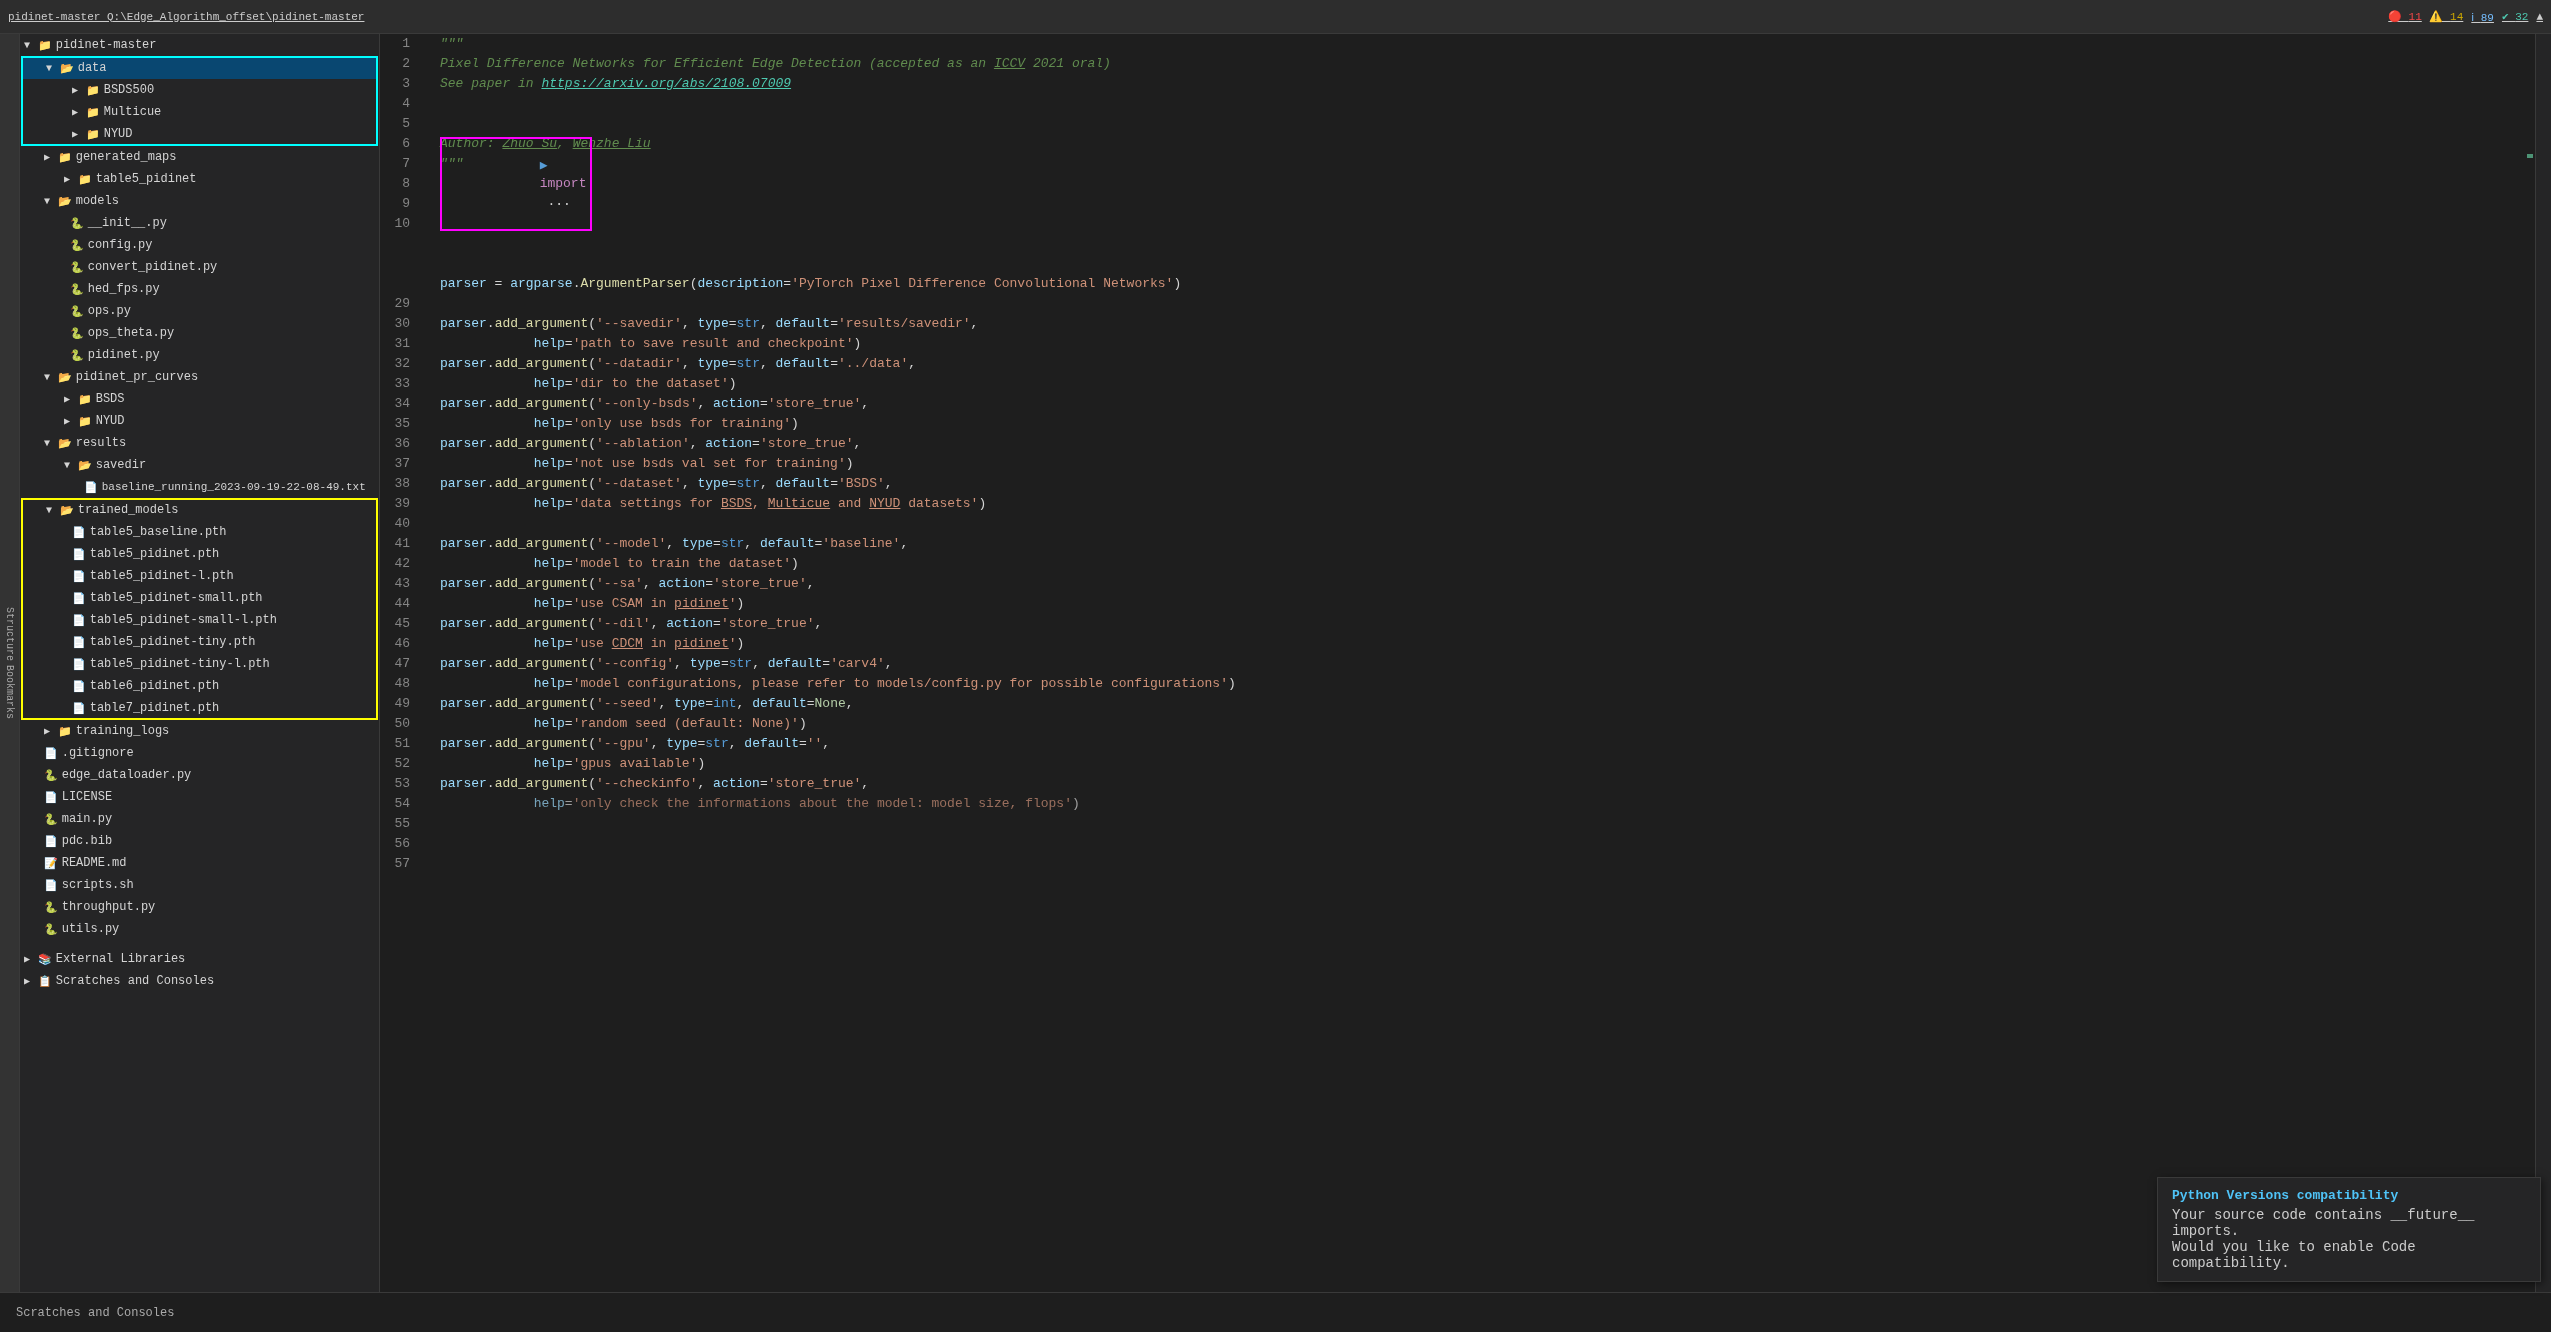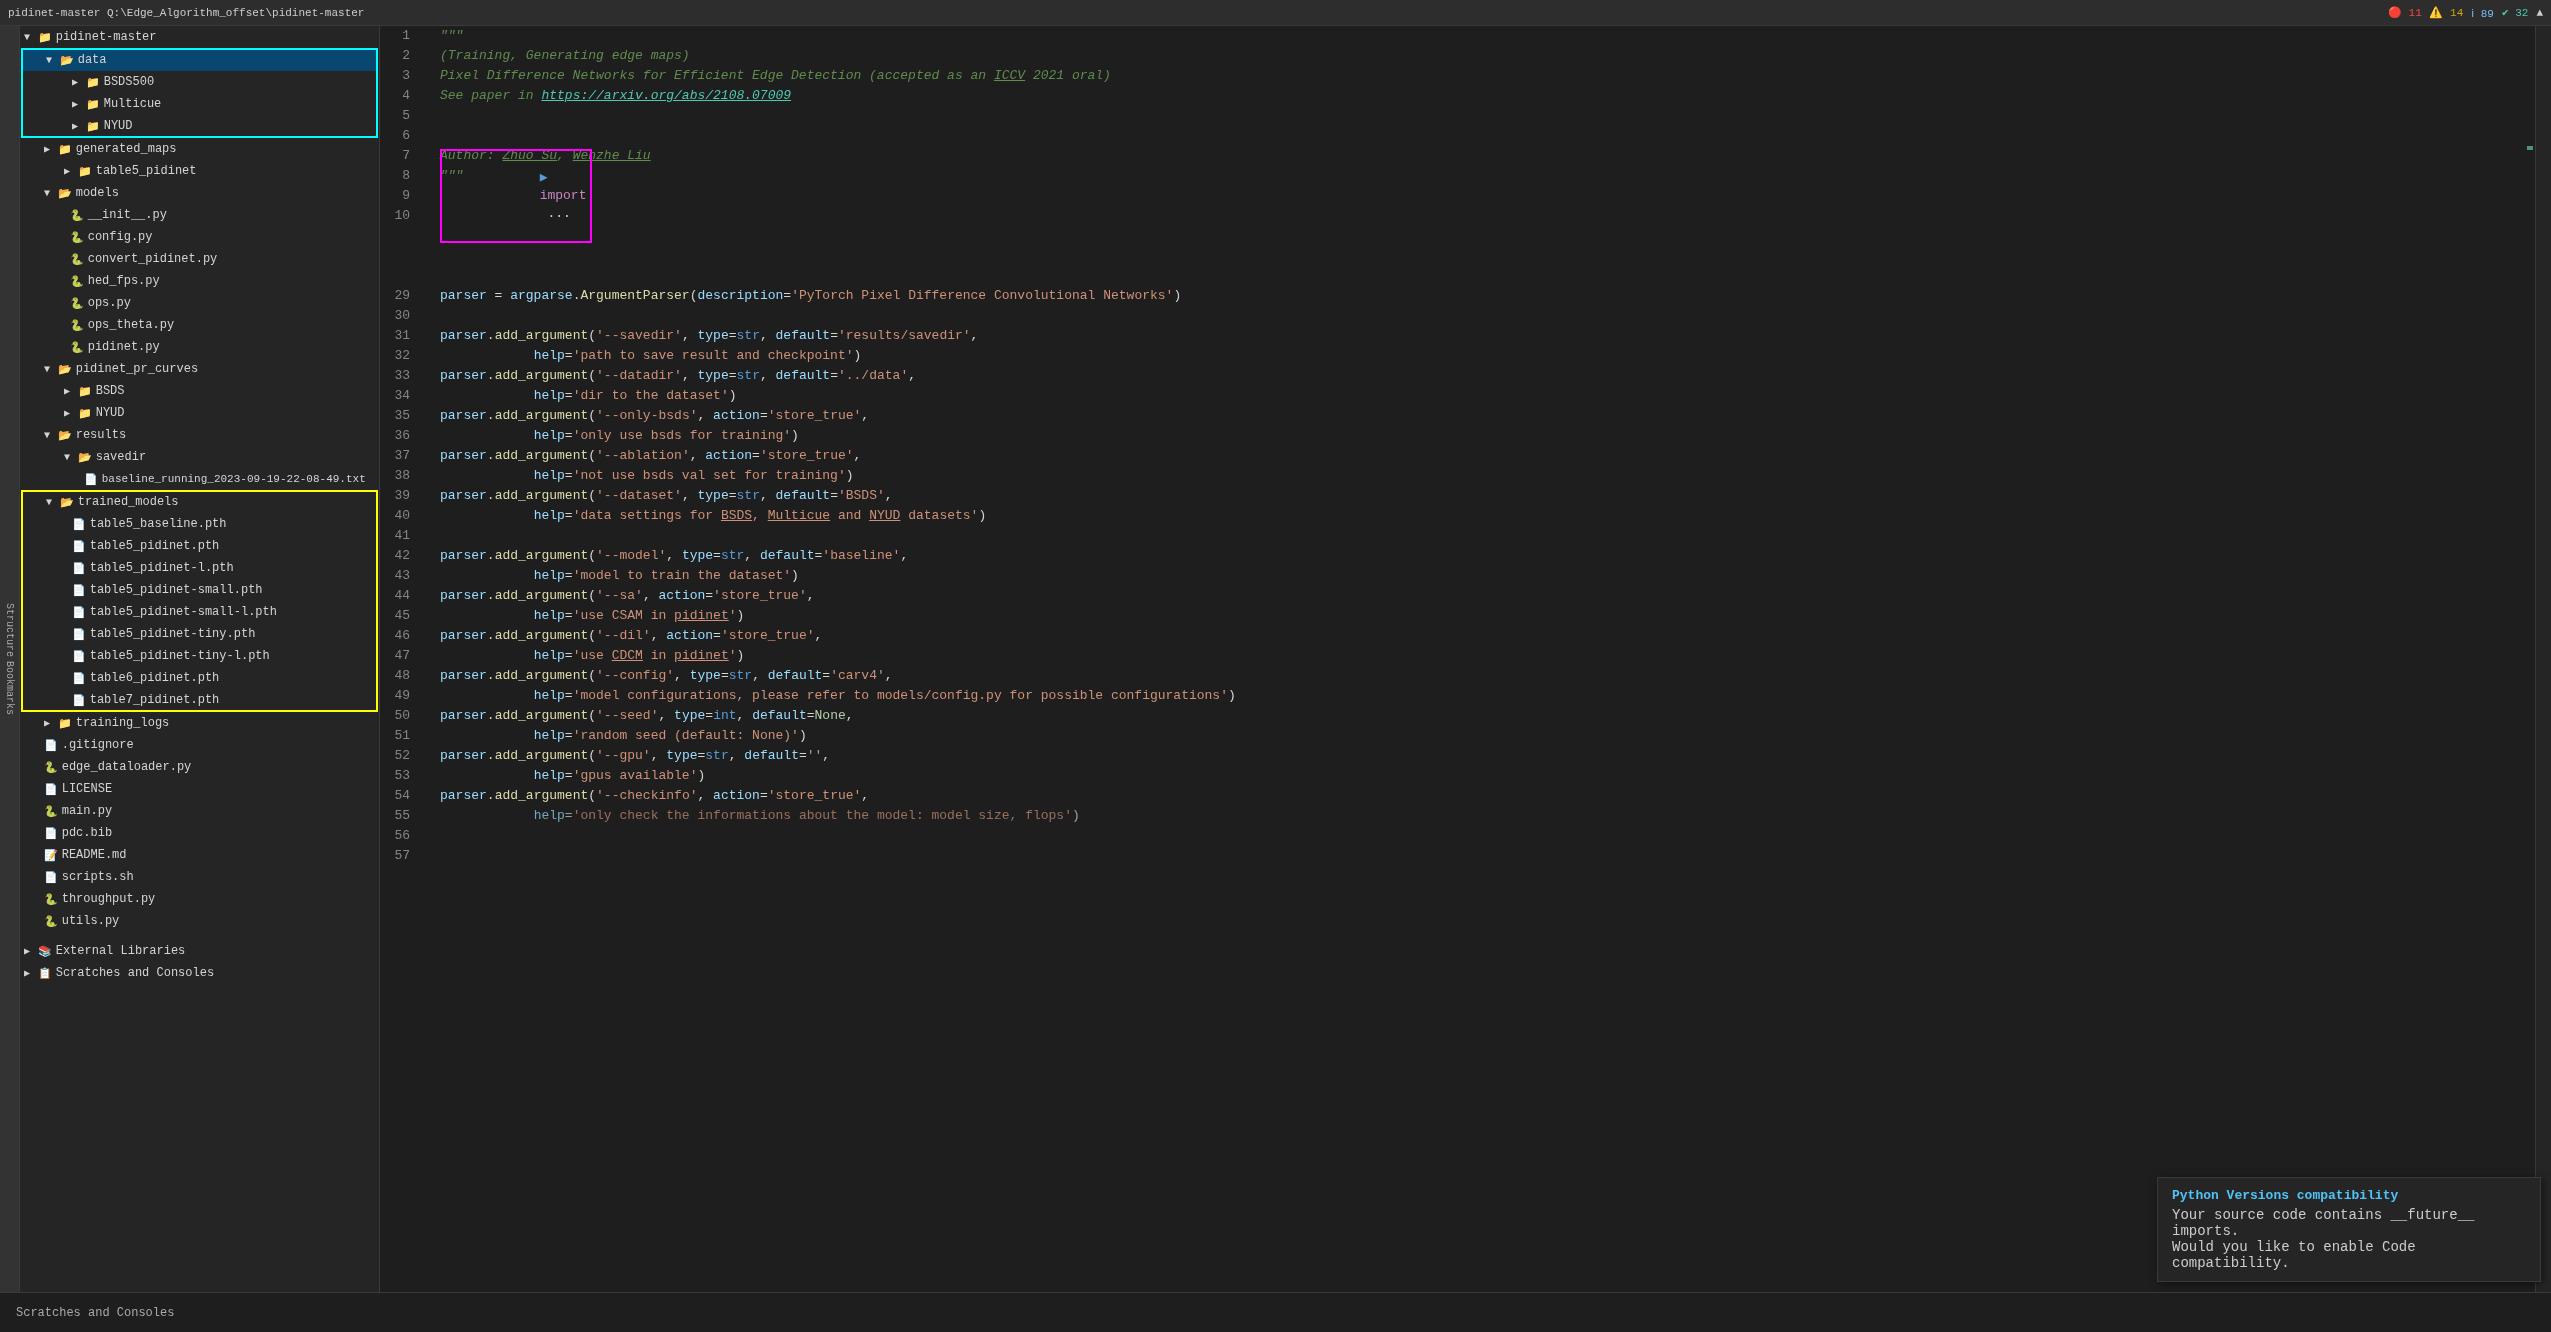--- a/index.html
+++ b/index.html
@@ -10,27 +10,28 @@
       font-size: 13px;
       display: flex;
       flex-direction: column;
       height: 100vh;
       overflow: hidden;
     }
 
     
     .top-bar {
       background: #2d2d2d;
-      height: 26px;
+      height: 34px;
       display: flex;
       align-items: center;
       padding: 0 8px;
       font-size: 11px;
       color: #ccc;
       border-bottom: 1px solid #3a3a3a;
+      text-decoration: underline;
     }
 
     .main-content {
       display: flex;
       flex: 1;
       overflow: hidden;
     }
 
     
     .sidebar {
@@ -517,23 +518,20 @@
         <span class="code-line-num">57</span>
       </div>
       <div class="code-area">
 
         <div style="position:relative;">
 
         <div class="code-line">
           <span class="comment">"""</span>
         </div>
 
-        <div class="code-line">
-          <span class="comment">(Training, Generating edge maps)</span>
-        </div>
 
         <div class="code-line">
           <span class="comment">Pixel Difference Networks for Efficient Edge Detection (accepted as an <span style="text-decoration:underline;">ICCV</span> 2021 oral)</span>
         </div>
 
         <div class="code-line">
           <span class="comment">See paper in <span style="text-decoration:underline; color:#4ec9b0;">https://arxiv.org/abs/2108.07009</span></span>
         </div>
 
         <div class="code-line">&nbsp;</div>

